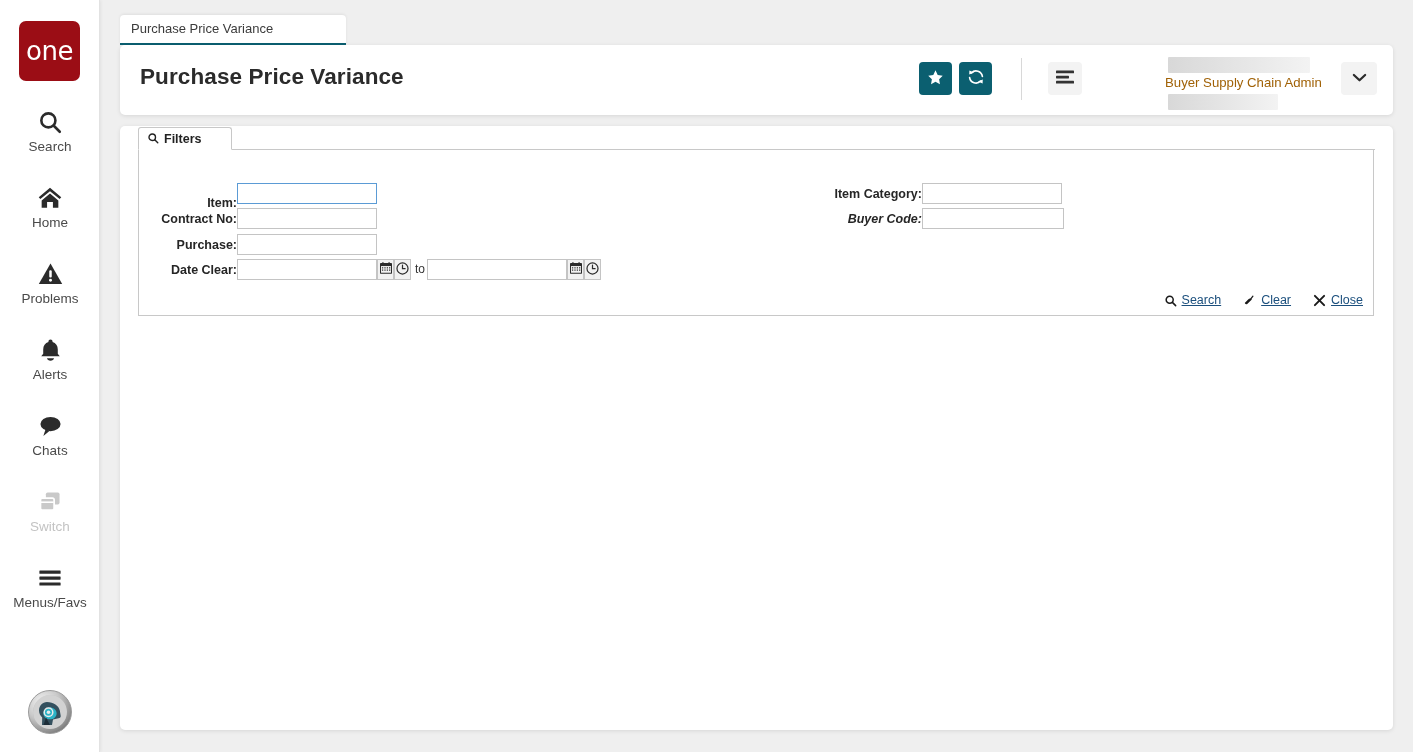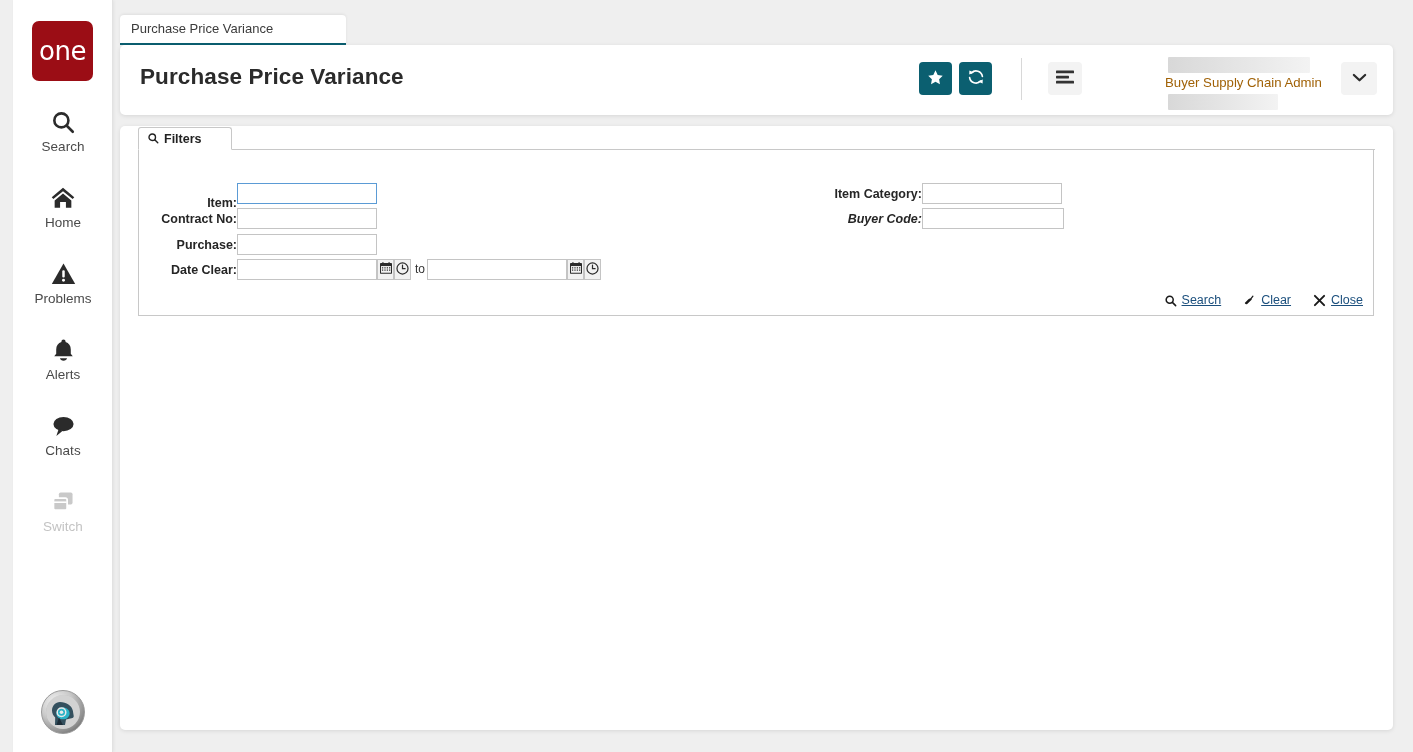--- a/index.html
+++ b/index.html
@@ -19,21 +19,20 @@
 
   
   #sidebar {
     position: absolute;
     left: 0; top: 0;
     width: 100px; height: 752px;
     background: #ffffff;
     border-right: 1px solid #e2e2e2;
     box-shadow: 1px 0 3px rgba(0,0,0,0.06);
     z-index: 5;
-    margin-left: 13px;
   }
   .logo {
     position: absolute;
     left: 19px; top: 21px;
     width: 61px; height: 60px;
     background: #9b0d15;
     border-radius: 7px;
     display: flex; align-items: center; justify-content: center;
   }
   .logo-text {
@@ -356,20 +355,30 @@
       <span class="nav-icon">
         <svg width="26" height="26" viewBox="0 0 24 24" fill="none" stroke="currentColor" stroke-width="2.2">
           <rect x="8.2" y="3.2" width="12.6" height="11" rx="1.6" fill="currentColor" stroke="none"></rect>
           <rect x="3.2" y="8.4" width="12.6" height="11" rx="1.6" fill="currentColor" stroke="#fff" stroke-width="1.6"></rect>
           <line x1="3.6" y1="12.2" x2="15.4" y2="12.2" stroke="#fff" stroke-width="1.5"></line>
         </svg>
       </span>
       <span class="nav-label">Switch</span>
     </div>
 
+    <div class="nav-item" style="top:560px;">
+      <span class="nav-icon">
+        <svg width="28" height="26" viewBox="0 0 24 24" fill="currentColor">
+          <rect x="2.2" y="5.1" width="19.6" height="2.9" rx="0.5"></rect>
+          <rect x="2.2" y="10.6" width="19.6" height="2.9" rx="0.5"></rect>
+          <rect x="2.2" y="16.1" width="19.6" height="2.9" rx="0.5"></rect>
+        </svg>
+      </span>
+      <span class="nav-label">Menus/Favs</span>
+    </div>
 
     <div class="avatar">
       <div class="avatar-inner">
         <svg width="36" height="36" viewBox="0 0 36 36">
           <circle cx="18" cy="18" r="18" fill="#d2d2d2"></circle>
           <path d="M14 7c-4.5 0-8 3.8-8 8.5 0 3 1.4 5.2 3.2 6.9L9 30h10l1-5.5 5.5-1.2c1.6-.4 2.4-1.3 2.2-2.6l-.9-5.3C25.6 10.6 20.6 7 14 7z" fill="#34505e"></path>
           <path d="M17 12.5c3.6 0 6.6 2.6 6.6 5.9s-3 5.9-6.6 5.9-6.6-2.6-6.6-5.9 3-5.9 6.6-5.9z" fill="#2bb3c7"></path>
           <circle cx="15.5" cy="17.2" r="4.3" fill="none" stroke="#e9e9e9" stroke-width="1.5"></circle>
           <circle cx="15.5" cy="17.2" r="1.8" fill="#e9e9e9"></circle>
           <path d="M13 22.5 10.5 30h6.5z" fill="#1d2d38"></path>

